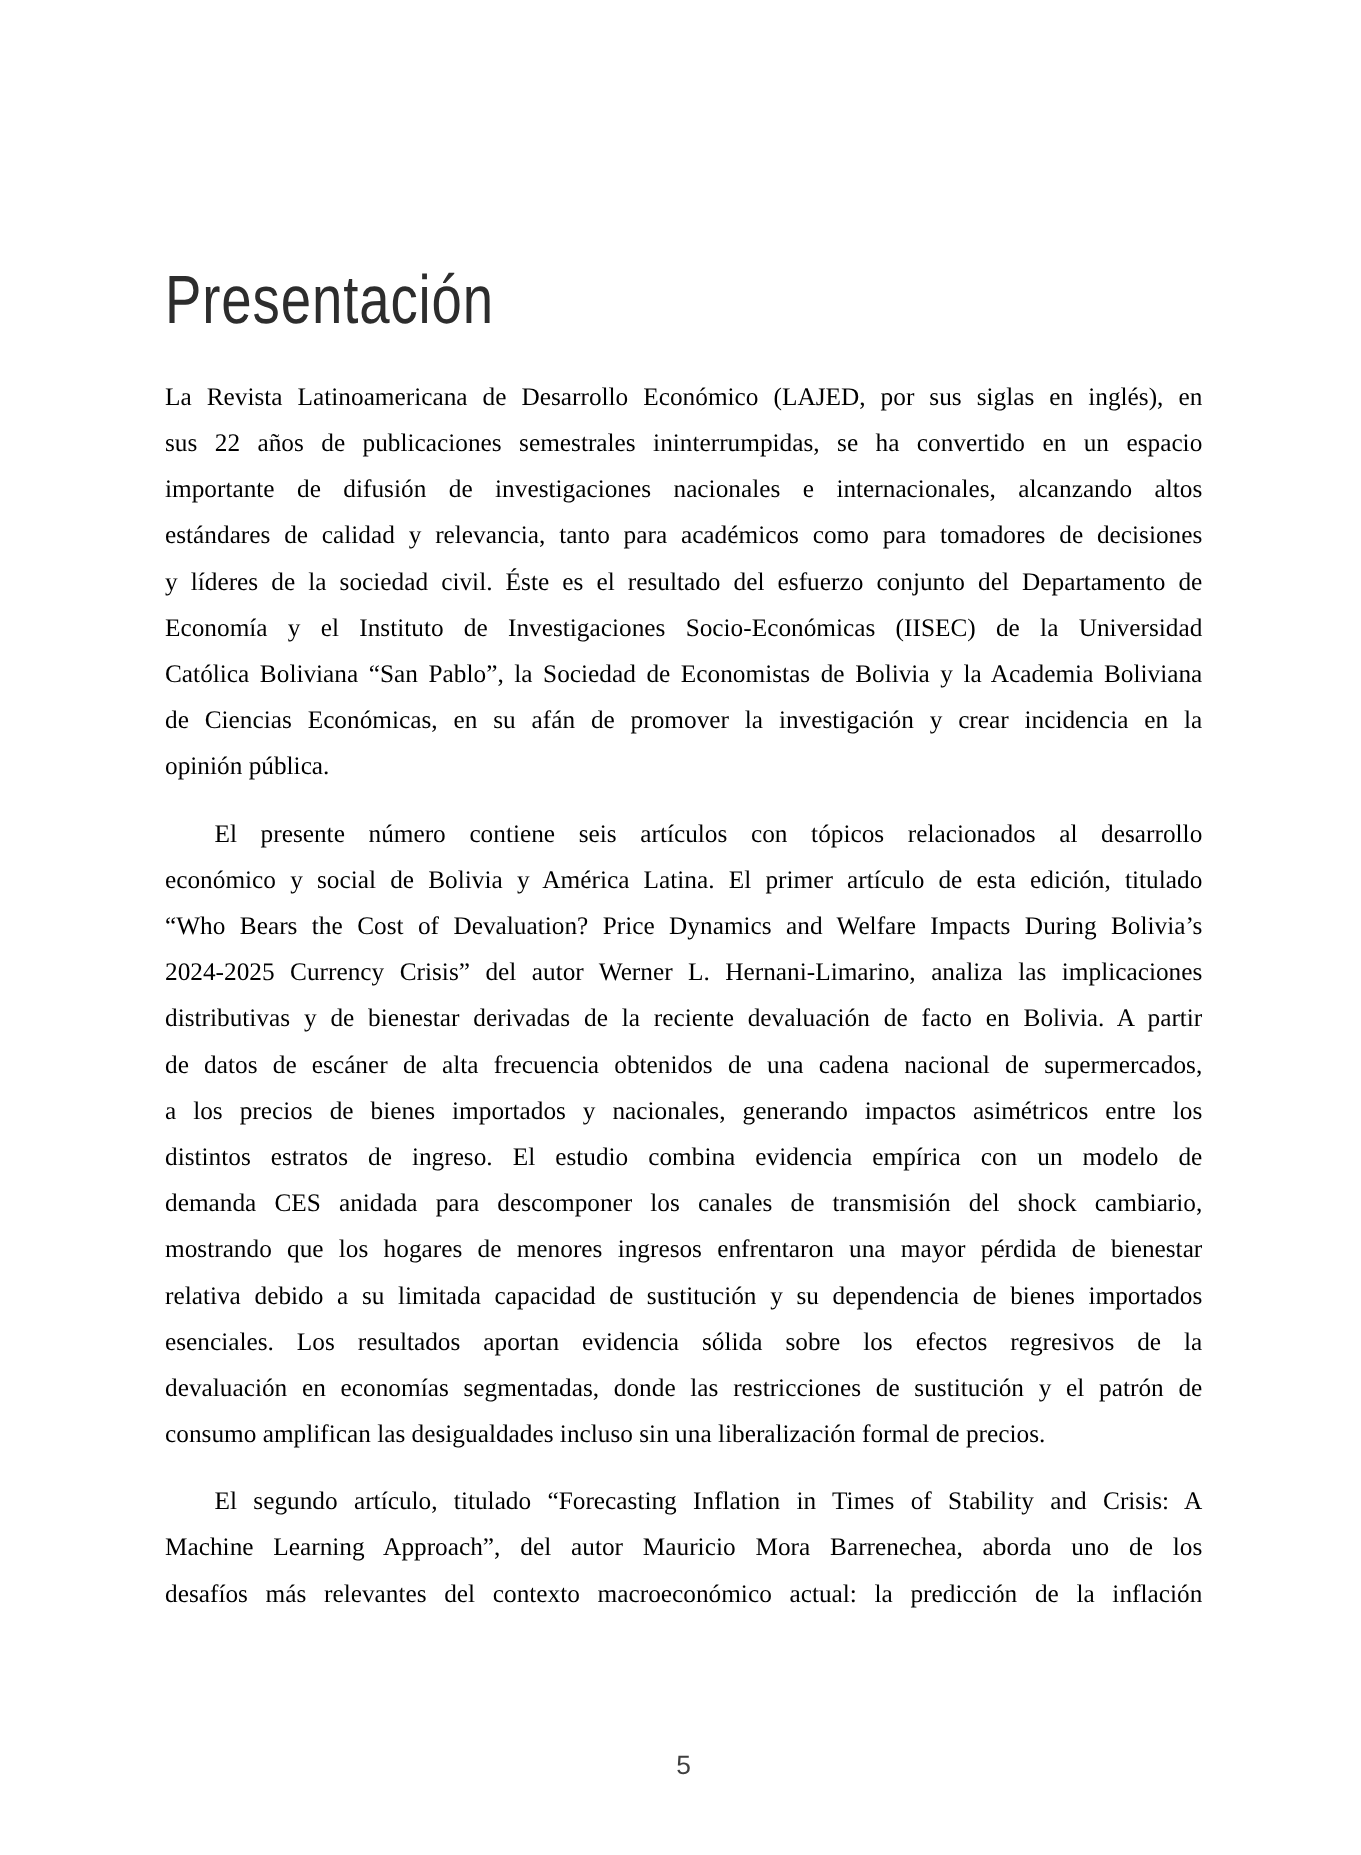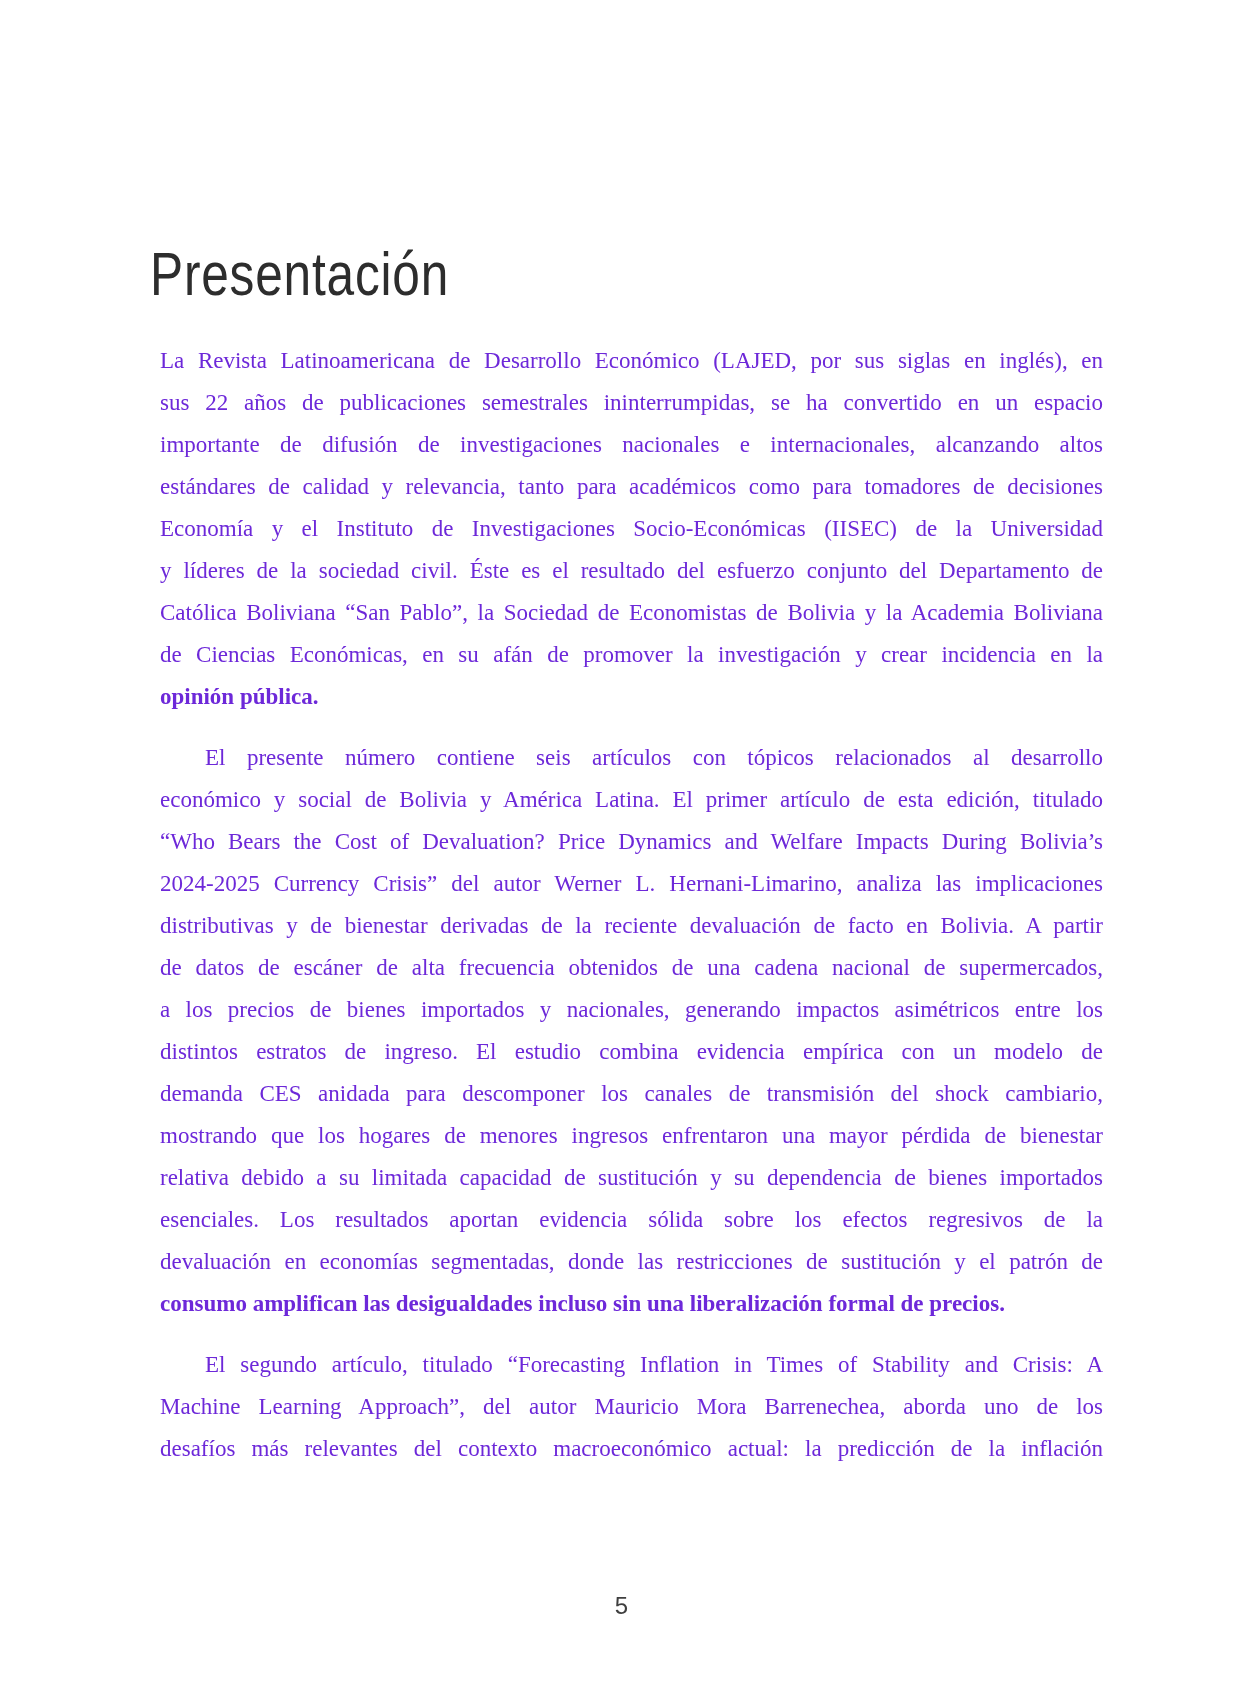--- a/index.html
+++ b/index.html
@@ -25,37 +25,36 @@
     font-size: 62px;
     line-height: 1;
     color: #2d2d2d;
     letter-spacing: 1px;
     transform: scaleX(0.80);
     transform-origin: left top;
     white-space: nowrap;
   }
   .text-body {
     position: absolute;
-    left: 160px;
+    left: 150px;
     top: 340px;
     width: 943px;
     font-size: 23px;
     line-height: 42px;
-    color: #6d28d9;
+    color: #000000;
   }
   .paragraph {
     margin: 0 0 19px 0;
   }
   .line {
     text-align: justify;
     text-align-last: justify;
   }
   .line.last-left {
     text-align-last: left;
-    font-weight: bold;
   }
   .line.indented {
     text-indent: 45px;
   }
   .page-number {
     position: absolute;
     left: 150px;
     width: 943px;
     top: 1592px;
     text-align: center;
@@ -71,22 +70,22 @@
 
 <div class="page">
   <h1 class="doc-title">Presentación</h1>
 
   <div class="text-body">
       <div class="paragraph">
         <div class="line">La Revista Latinoamericana de Desarrollo Económico (LAJED, por sus siglas en inglés), en</div>
         <div class="line">sus 22 años de publicaciones semestrales ininterrumpidas, se ha convertido en un espacio</div>
         <div class="line">importante de difusión de investigaciones nacionales e internacionales, alcanzando altos</div>
         <div class="line">estándares de calidad y relevancia, tanto para académicos como para tomadores de decisiones</div>
+        <div class="line">y líderes de la sociedad civil. Éste es el resultado del esfuerzo conjunto del Departamento de</div>
         <div class="line">Economía y el Instituto de Investigaciones Socio-Económicas (IISEC) de la Universidad</div>
-        <div class="line">y líderes de la sociedad civil. Éste es el resultado del esfuerzo conjunto del Departamento de</div>
         <div class="line">Católica Boliviana “San Pablo”, la Sociedad de Economistas de Bolivia y la Academia Boliviana</div>
         <div class="line">de Ciencias Económicas, en su afán de promover la investigación y crear incidencia en la</div>
         <div class="line last-left">opinión pública.</div>
       </div>
       <div class="paragraph">
         <div class="line indented">El presente número contiene seis artículos con tópicos relacionados al desarrollo</div>
         <div class="line">económico y social de Bolivia y América Latina. El primer artículo de esta edición, titulado</div>
         <div class="line">“Who Bears the Cost of Devaluation? Price Dynamics and Welfare Impacts During Bolivia’s</div>
         <div class="line">2024-2025 Currency Crisis” del autor Werner L. Hernani-Limarino, analiza las implicaciones</div>
         <div class="line">distributivas y de bienestar derivadas de la reciente devaluación de facto en Bolivia. A partir</div>

